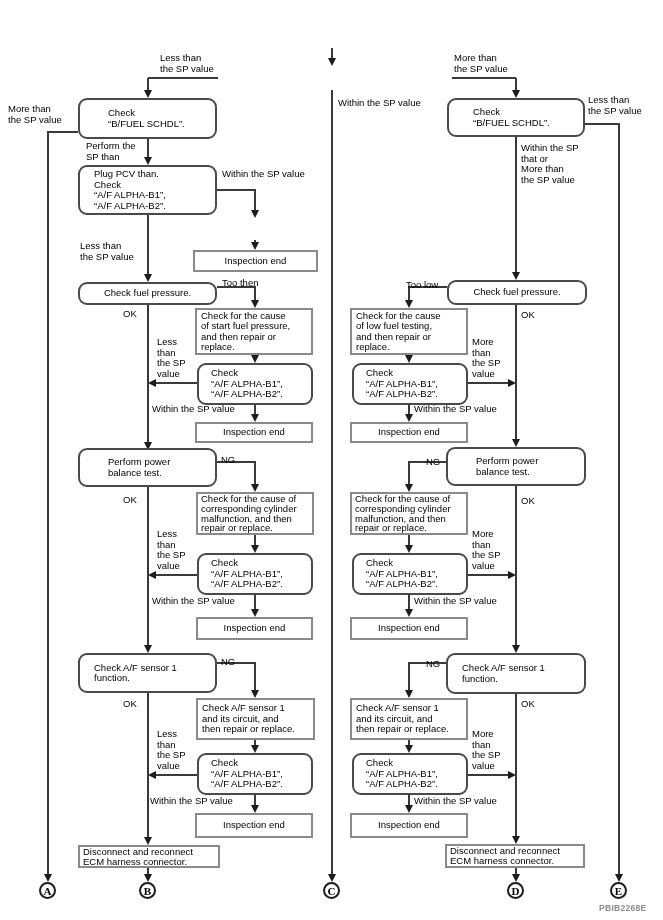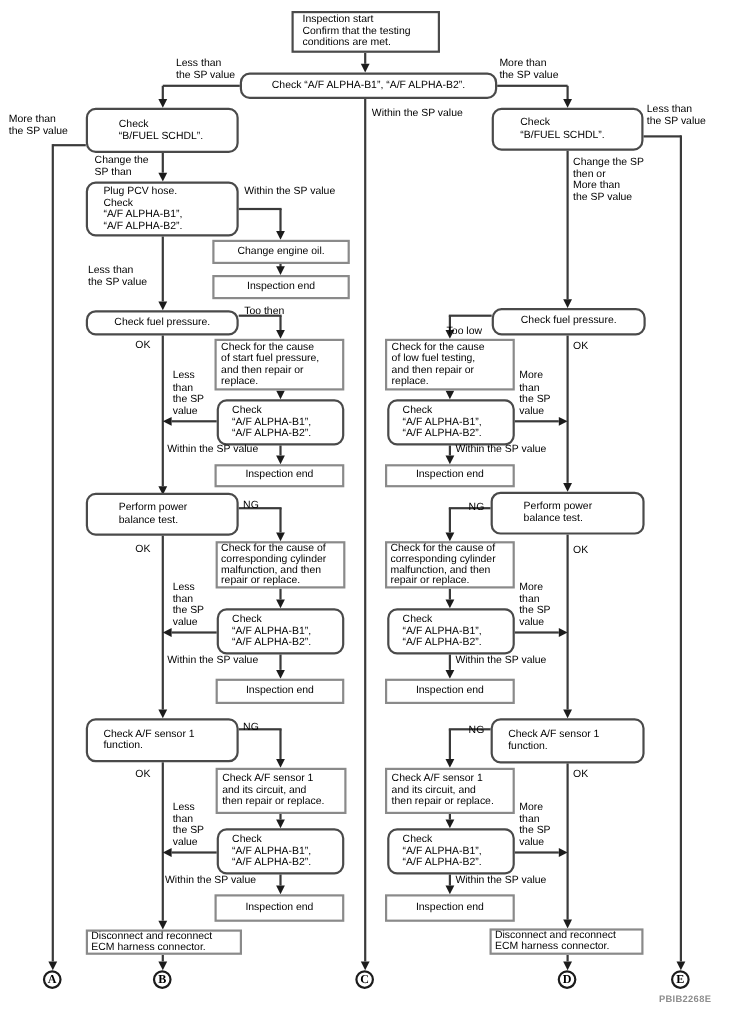--- a/index.html
+++ b/index.html
@@ -123,50 +123,39 @@
   <div class="ah ad" style="left:615px;top:874px"></div>
   <div class="ah ad" style="left:328px;top:874px"></div>
 
   <div class="ah al" style="left:148px;top:379px"></div>
   <div class="ah al" style="left:148px;top:571px"></div>
   <div class="ah al" style="left:148px;top:771px"></div>
   <div class="ah ar" style="left:508px;top:379px"></div>
   <div class="ah ar" style="left:508px;top:571px"></div>
   <div class="ah ar" style="left:508px;top:771px"></div>
 
-  <div class="box dark vc t" style="left:265px;top:10px;width:135px;height:38px;padding-left:8px">
-    <div>Inspection start</div>
-    <div>Confirm that the testing</div>
-    <div>conditions are met.</div>
-  </div>
-
-  <div class="rbox c t" style="left:218px;top:66px;width:234px;height:24px">
-    <span>Check “A/F ALPHA-B1”, “A/F ALPHA-B2”.</span>
-  </div>
+
 
   <div class="rbox vc t" style="left:78px;top:98px;width:139px;height:41px;padding-left:28px">
     <div>Check</div>
     <div>“B/FUEL SCHDL”.</div>
   </div>
 
   <div class="rbox vc t" style="left:447px;top:98px;width:138px;height:39px;padding-left:24px">
     <div>Check</div>
     <div>“B/FUEL SCHDL”.</div>
   </div>
 
   <div class="rbox vc t" style="left:78px;top:165px;width:139px;height:50px;padding-left:14px">
-    <div>Plug PCV hose.</div>
-    <div>Check</div>
-    <div>“A/F ALPHA-B1”,</div>
-    <div>“A/F ALPHA-B2”.</div>
-  </div>
-
-  <div class="box c t" style="left:193px;top:218px;width:125px;height:22px">
-    <span>Change engine oil.</span>
-  </div>
+    <div>Plug PCV than.</div>
+    <div>Check</div>
+    <div>“A/F ALPHA-B1”,</div>
+    <div>“A/F ALPHA-B2”.</div>
+  </div>
+
   <div class="box c t" style="left:193px;top:250px;width:125px;height:22px">
     <span>Inspection end</span>
   </div>
 
   <div class="rbox c t" style="left:78px;top:282px;width:139px;height:23px">
     <span>Check fuel pressure.</span>
   </div>
   <div class="rbox c t" style="left:447px;top:280px;width:140px;height:25px">
     <span>Check fuel pressure.</span>
   </div>
@@ -302,38 +291,38 @@
       <div>the SP value</div>
   </div>
   <div class="lbl" style="left:588px;top:95px">
     <div>Less than</div>
       <div>the SP value</div>
   </div>
   <div class="lbl" style="left:338px;top:98px">
     <span>Within the SP value</span>
   </div>
   <div class="lbl" style="left:86px;top:141px">
-    <div>Change the</div>
+    <div>Perform the</div>
       <div>SP than</div>
   </div>
   <div class="lbl" style="left:521px;top:143px">
-    <div>Change the SP</div>
-      <div>then or</div>
+    <div>Within the SP</div>
+      <div>that or</div>
     <div>More than</div>
       <div>the SP value</div>
   </div>
   <div class="lbl" style="left:222px;top:169px">
     <span>Within the SP value</span>
   </div>
   <div class="lbl" style="left:80px;top:241px">
     <div>Less than</div>
       <div>the SP value</div>
   </div>
   <div class="lbl" style="left:222px;top:278px"><span>Too then</span></div>
-  <div class="lbl" style="left:406px;top:297px"><span>Too low</span></div>
+  <div class="lbl" style="left:406px;top:280px"><span>Too low</span></div>
 
   <div class="lbl" style="left:123px;top:309px"><span>OK</span></div>
   <div class="lbl" style="left:521px;top:310px"><span>OK</span></div>
   <div class="lbl" style="left:123px;top:495px"><span>OK</span></div>
   <div class="lbl" style="left:521px;top:496px"><span>OK</span></div>
   <div class="lbl" style="left:123px;top:699px"><span>OK</span></div>
   <div class="lbl" style="left:521px;top:699px"><span>OK</span></div>
 
   <div class="lbl" style="left:221px;top:455px"><span>NG</span></div>
   <div class="lbl" style="left:426px;top:457px"><span>NG</span></div>

